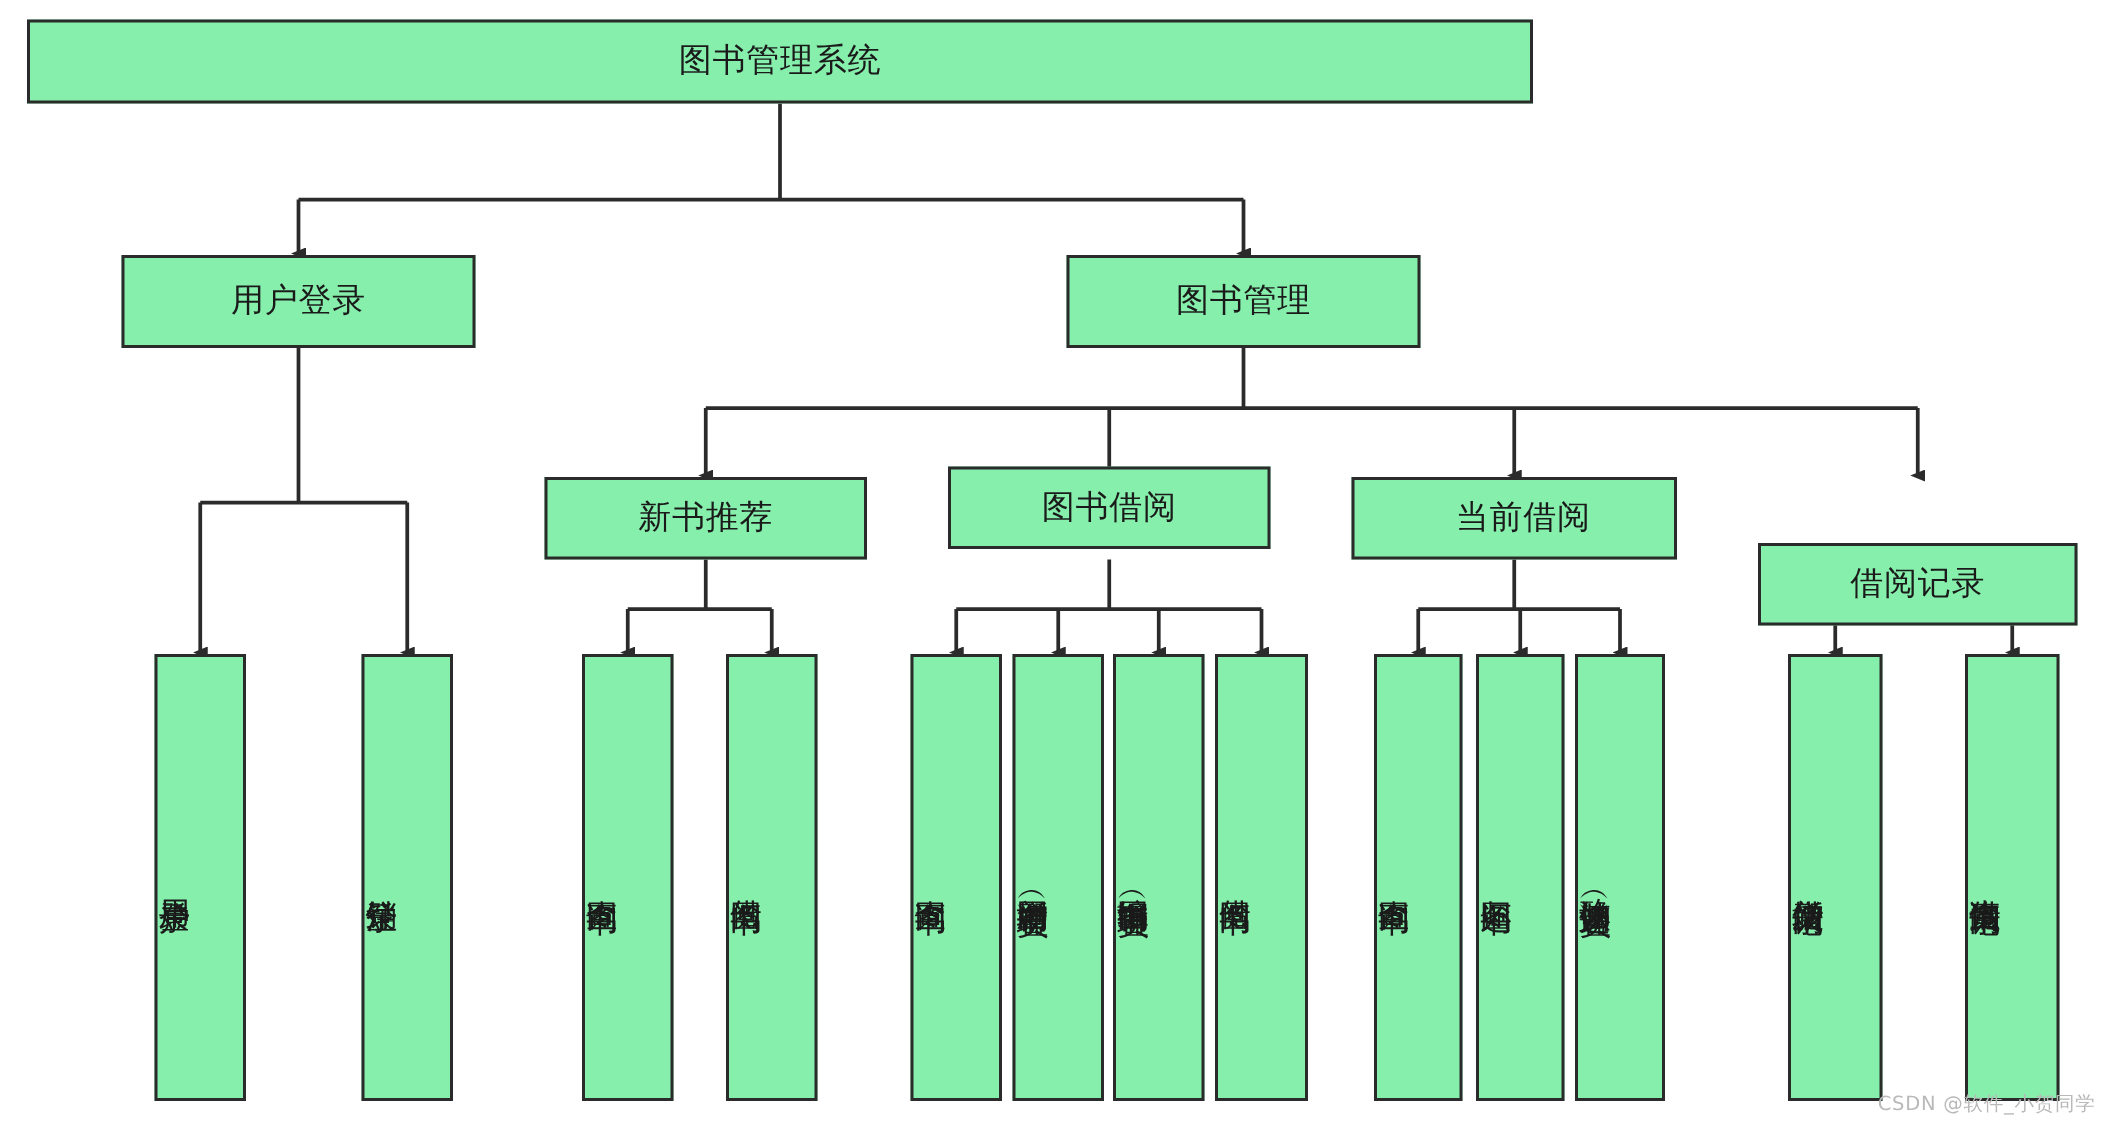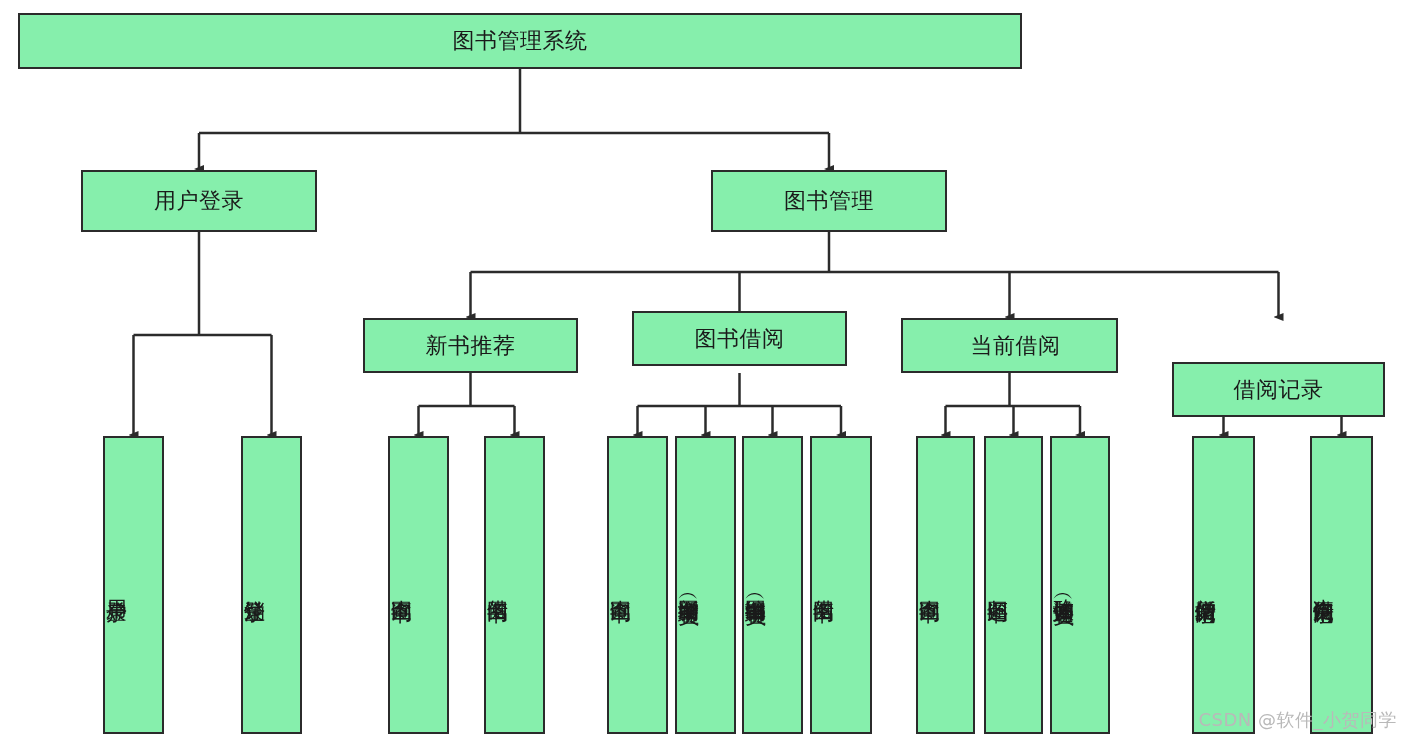--- a/index.html
+++ b/index.html
@@ -66,22 +66,22 @@
   }
   .node.vert.top .label {
     margin-top: 2px;
   }
   .node.vert {
     flex-direction: column;
   }
   #watermark {
     position: absolute;
     right: 8px;
-    bottom: 15px;
-    font-size: 18px;
+    bottom: 2px;
+    font-size: 13px;
     color: #b9b9b9;
     letter-spacing: 0.5px;
     z-index: 5;
     white-space: nowrap;
     font-family: "DejaVu Sans", "Liberation Sans", sans-serif;
     text-align: center;
   }
 </style>
 </head>
 <body>

